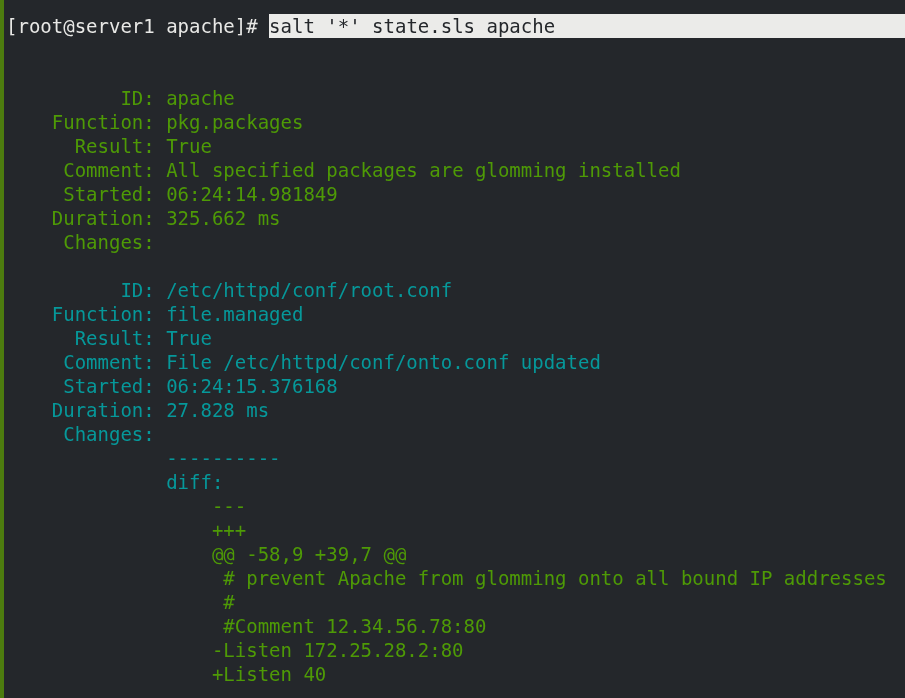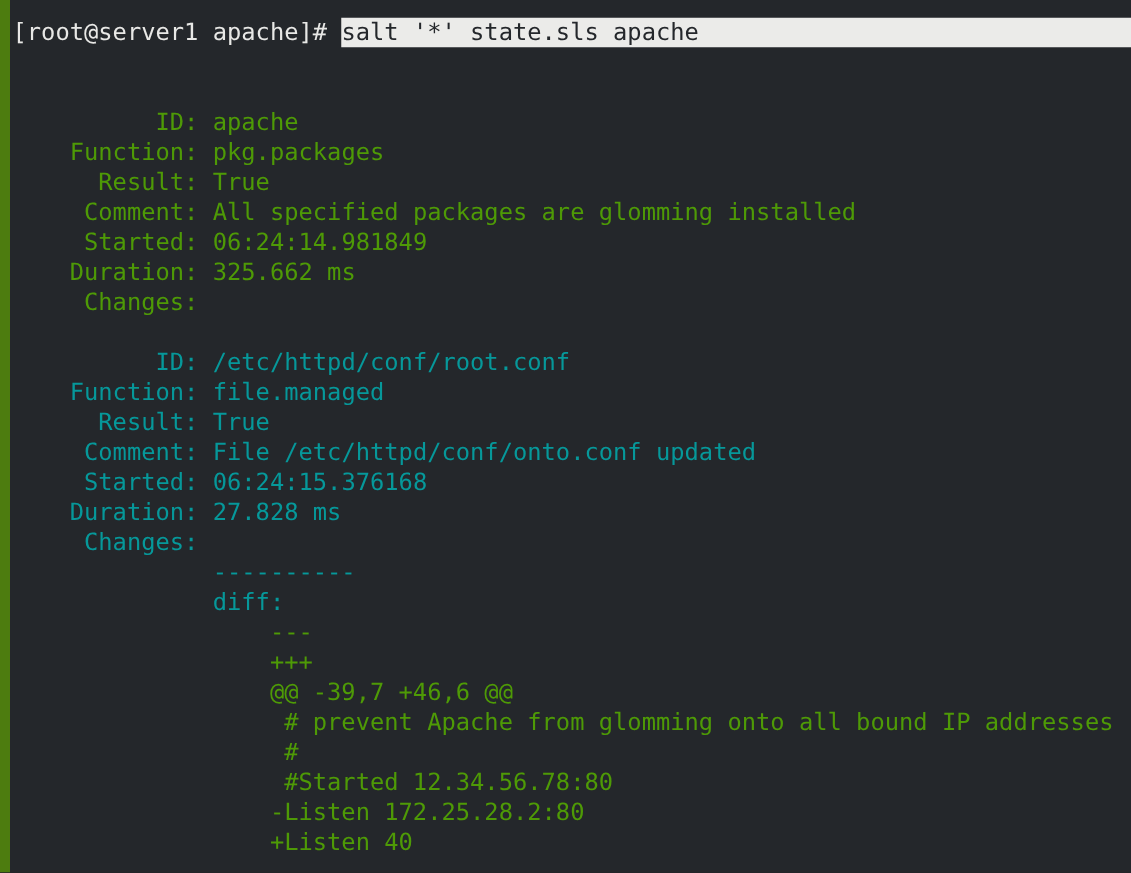--- a/index.html
+++ b/index.html
@@ -12,21 +12,21 @@
     position: relative;
     width: 905px;
     height: 698px;
     background: #24272b;
     overflow: hidden;
     font-family: "DejaVu Sans Mono", "Liberation Mono", monospace;
     font-size: 19px;
     line-height: 24px;
     letter-spacing: 0px;
     box-sizing: border-box;
-    border-left: 8px solid #4d7c0f;
+    border-left: 4px solid #4d7c0f;
   }
   #screen {
     position: absolute;
     left: 0;
     top: -10px;       
     width: 905px;
   }
   .row {
     height: 24px;
     white-space: pre;
@@ -85,21 +85,21 @@
     <div class="row"><span class="c-teal">     Comment: </span><span class="c-teal">File /etc/httpd/conf/onto.conf updated</span></div>
     <div class="row"><span class="c-teal">     Started: </span><span class="c-teal">06:24:15.376168</span></div>
     <div class="row"><span class="c-teal">    Duration: </span><span class="c-teal">27.828 ms</span></div>
     <div class="row"><span class="c-teal">     Changes: </span><span class="c-teal"></span></div>
 
     <div class="row"><span class="c-teal">              ----------</span></div>
     <div class="row"><span class="c-teal">              diff:</span></div>
 
     <div class="row"><span class="c-green">                  ---</span></div>
     <div class="row"><span class="c-green">                  +++</span></div>
-    <div class="row"><span class="c-green">                  @@ -39,7 +46,6 @@</span></div>
+    <div class="row"><span class="c-green">                  @@ -58,9 +39,7 @@</span></div>
     <div class="row"><span class="c-green">                   # prevent Apache from glomming onto all bound IP addresses</span></div>
     <div class="row"><span class="c-green">                   #</span></div>
-    <div class="row"><span class="c-green">                   #Started 12.34.56.78:80</span></div>
+    <div class="row"><span class="c-green">                   #Comment 12.34.56.78:80</span></div>
     <div class="row"><span class="c-green">                  -Listen 172.25.28.2:80</span></div>
     <div class="row"><span class="c-green">                  +Listen 40</span></div>
 
   </div>
 </div>
 
 </body></html>

